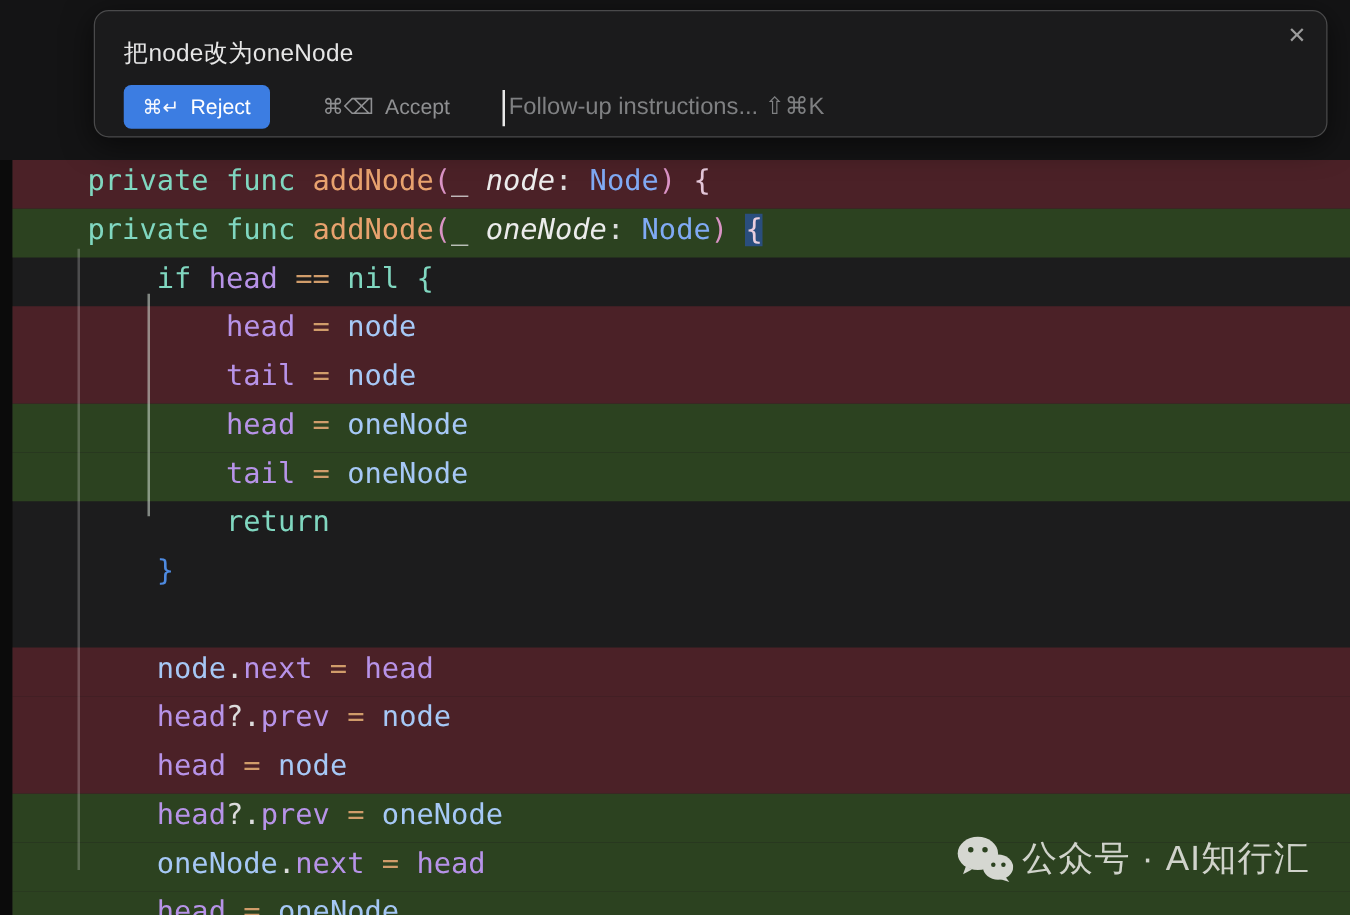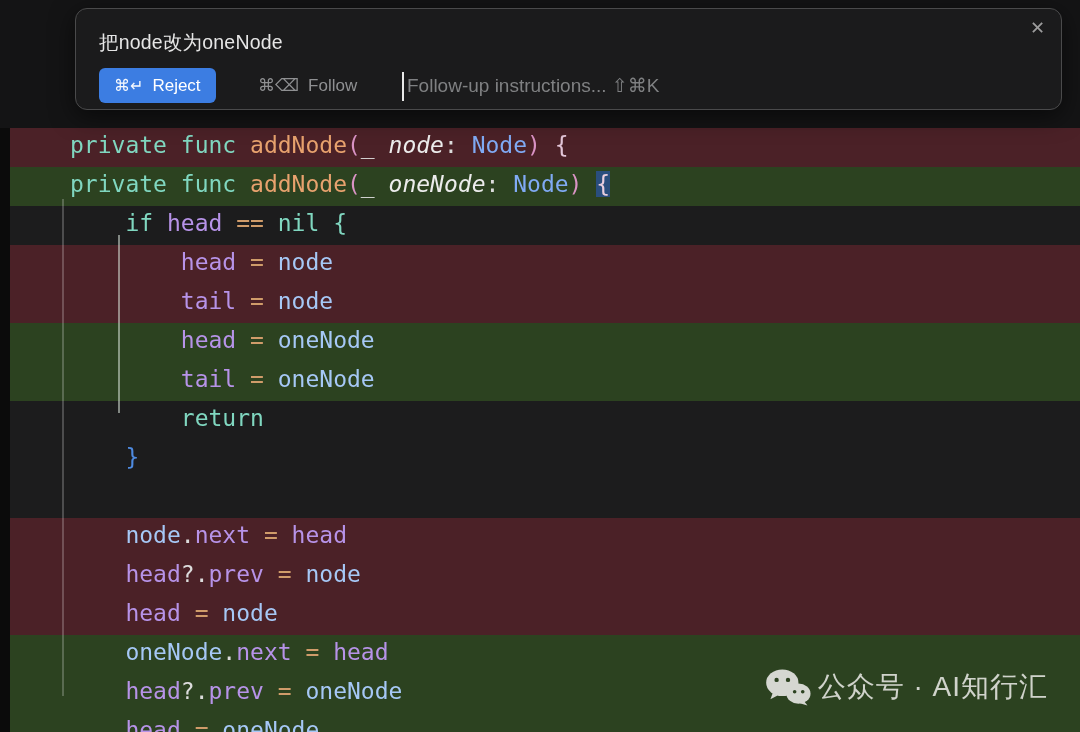--- a/index.html
+++ b/index.html
@@ -92,21 +92,21 @@
 
 <div class="popup">
   <div class="popup-title">把node改为oneNode</div>
   <div class="close-btn">✕</div>
   <button class="accept-btn">
     <span class="shortcut">⌘↵</span>
     <span>Reject</span>
   </button>
   <button class="reject-btn">
     <span class="shortcut">⌘⌫</span>
-    <span>Follow</span>
+    <span>Accept</span>
   </button>
   <div class="followup-wrap">
     <div class="caret"></div>
     <input class="followup-input" type="text" placeholder="Follow-up instructions... ⇧⌘K" style="">
   </div>
 </div>
 
 <div class="code-area">
   <div class="code-rows">
       <div class="cl bg-removed"><span class="tk-k">private</span><span class="tk-w"> </span><span class="tk-k">func</span><span class="tk-w"> </span><span class="tk-f">addNode</span><span class="tk-p">(</span><span class="tk-w">_</span><span class="tk-w"> </span><span class="tk-m">node</span><span class="tk-w">:</span><span class="tk-w"> </span><span class="tk-y">Node</span><span class="tk-p">)</span><span class="tk-w"> </span><span class="tk-b1">{</span></div>
@@ -115,22 +115,22 @@
       <div class="cl bg-removed"><span class="tk-w">        </span><span class="tk-v">head</span><span class="tk-w"> </span><span class="tk-o">=</span><span class="tk-w"> </span><span class="tk-r">node</span></div>
       <div class="cl bg-removed"><span class="tk-w">        </span><span class="tk-v">tail</span><span class="tk-w"> </span><span class="tk-o">=</span><span class="tk-w"> </span><span class="tk-r">node</span></div>
       <div class="cl bg-added"><span class="tk-w">        </span><span class="tk-v">head</span><span class="tk-w"> </span><span class="tk-o">=</span><span class="tk-w"> </span><span class="tk-r">oneNode</span></div>
       <div class="cl bg-added"><span class="tk-w">        </span><span class="tk-v">tail</span><span class="tk-w"> </span><span class="tk-o">=</span><span class="tk-w"> </span><span class="tk-r">oneNode</span></div>
       <div class="cl bg-none"><span class="tk-w">        </span><span class="tk-k">return</span></div>
       <div class="cl bg-none"><span class="tk-w">    </span><span class="tk-bb">}</span></div>
       <div class="cl bg-none"></div>
       <div class="cl bg-removed"><span class="tk-w">    </span><span class="tk-r">node</span><span class="tk-w">.</span><span class="tk-v">next</span><span class="tk-w"> </span><span class="tk-o">=</span><span class="tk-w"> </span><span class="tk-v">head</span></div>
       <div class="cl bg-removed"><span class="tk-w">    </span><span class="tk-v">head</span><span class="tk-w">?</span><span class="tk-w">.</span><span class="tk-v">prev</span><span class="tk-w"> </span><span class="tk-o">=</span><span class="tk-w"> </span><span class="tk-r">node</span></div>
       <div class="cl bg-removed"><span class="tk-w">    </span><span class="tk-v">head</span><span class="tk-w"> </span><span class="tk-o">=</span><span class="tk-w"> </span><span class="tk-r">node</span></div>
+      <div class="cl bg-added"><span class="tk-w">    </span><span class="tk-v">head</span><span class="tk-w">?</span><span class="tk-w">.</span><span class="tk-v">prev</span><span class="tk-w"> </span><span class="tk-o">=</span><span class="tk-w"> </span><span class="tk-r">oneNode</span></div>
       <div class="cl bg-added"><span class="tk-w">    </span><span class="tk-r">oneNode</span><span class="tk-w">.</span><span class="tk-v">next</span><span class="tk-w"> </span><span class="tk-o">=</span><span class="tk-w"> </span><span class="tk-v">head</span></div>
-      <div class="cl bg-added"><span class="tk-w">    </span><span class="tk-v">head</span><span class="tk-w">?</span><span class="tk-w">.</span><span class="tk-v">prev</span><span class="tk-w"> </span><span class="tk-o">=</span><span class="tk-w"> </span><span class="tk-r">oneNode</span></div>
       <div class="cl bg-added"><span class="tk-w">    </span><span class="tk-v">head</span><span class="tk-w"> </span><span class="tk-o">=</span><span class="tk-w"> </span><span class="tk-r">oneNode</span></div>
       <div class="cl bg-none"><span class="tk-bp">}</span></div>
     </div>
   <div class="guide guide-outer" style="position:absolute;"></div>
   <div class="guide guide-inner" style="position:absolute;"></div>
 </div>
 
 <div class="watermark">
   <span style="display:inline-flex;">
     <svg width="46" height="38" viewBox="0 0 48 40">

